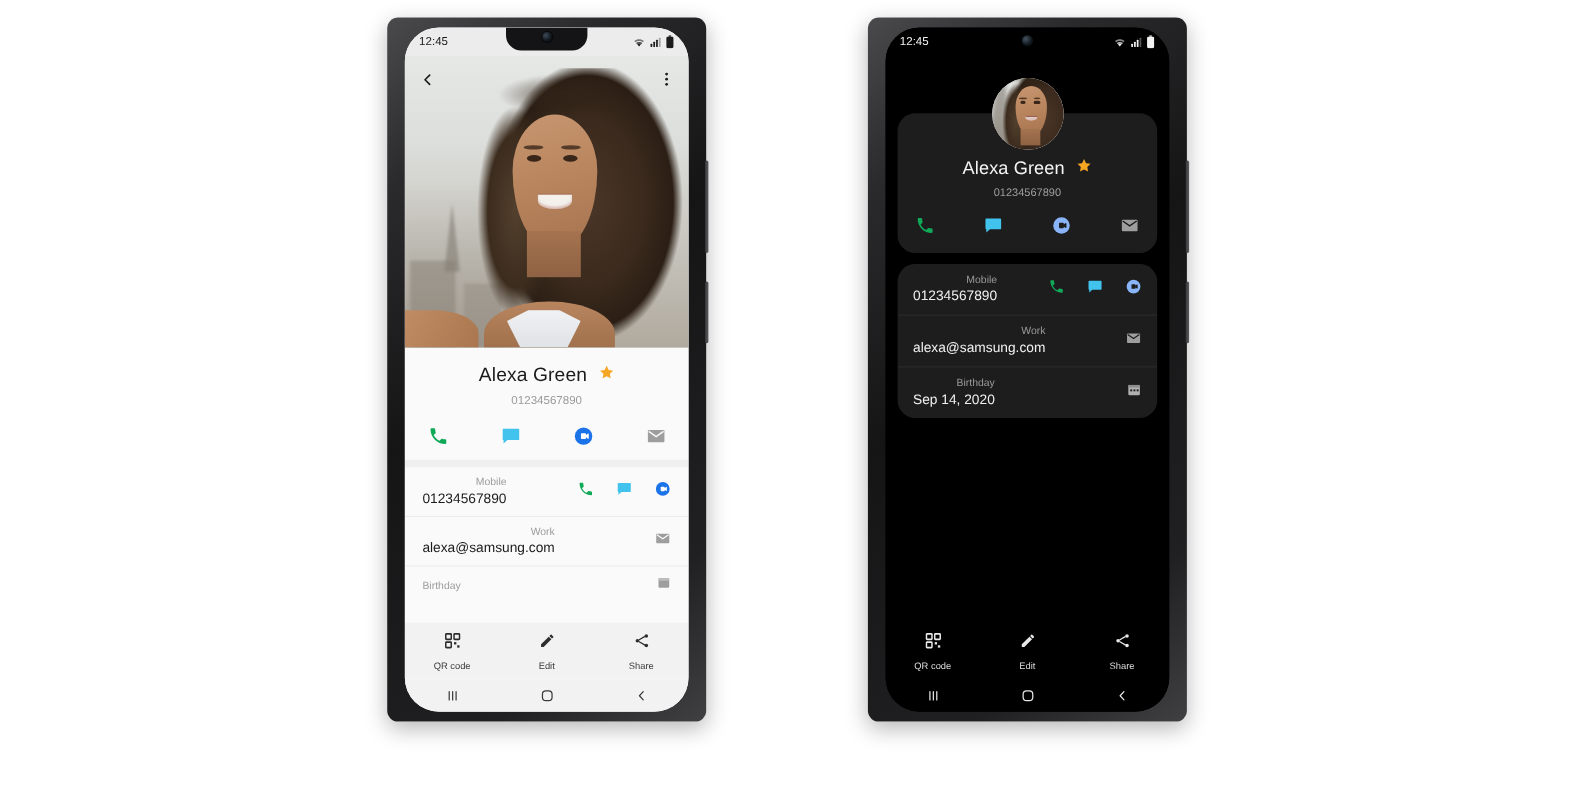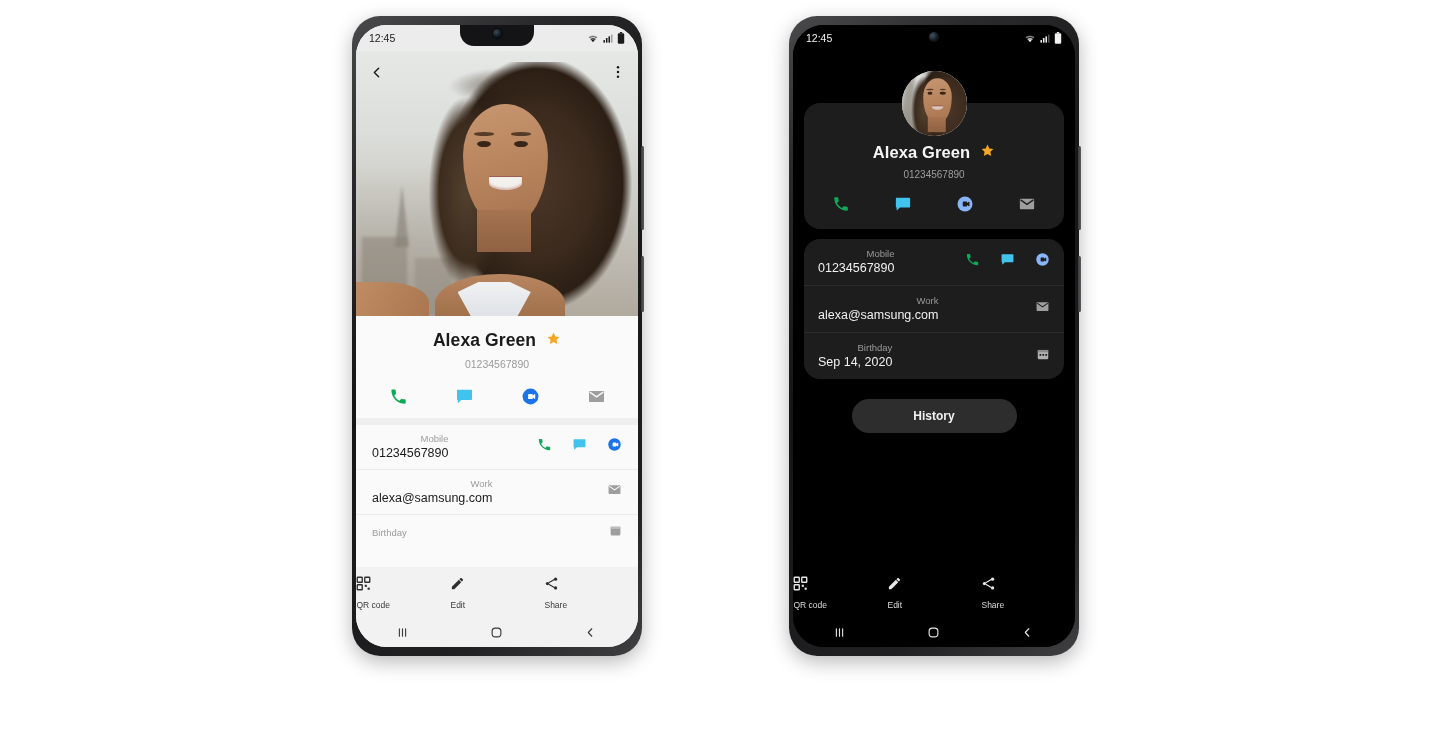--- a/index.html
+++ b/index.html
@@ -9,23 +9,23 @@
     font-family: "Liberation Sans", sans-serif;
     overflow: hidden;
     position: relative;
   }
   .stage { position: absolute; inset: 0; }
 
   
   .phone {
     position: absolute;
     width: 290px; height: 640px;
-    border-radius: 28px;
+    border-radius: 10px;
     background: linear-gradient(140deg,#4a4a4d 0%,#2a2a2c 18%,#151516 45%,#202022 82%,#404043 100%);
-    padding: 9px 4px;
+    padding: 9px 16px;
     box-shadow: 0 6px 20px rgba(0,0,0,0.28);
   }
   .phone.left  { left: 352px; top: 16px; }
   .phone.right { left: 789px; top: 16px; }
 
   .screen {
     position: relative;
     width: 100%; height: 100%;
     border-radius: 31px;
     overflow: hidden;
@@ -172,21 +172,21 @@
   }
 
   
   .info-panel {
     background: #fafafa;
     flex: 0 0 auto;
     padding: 14px 0 12px;
     text-align: center;
   }
   .name-row {
-    display: flex; align-items: center; justify-content: center; gap: 10px; font-weight: bold;
+    display: flex; align-items: center; justify-content: center; gap: 10px;
   }
   .cname { font-size: 17.5px; color: #1b1b1b; letter-spacing: .1px; }
   .cphone { font-size: 10.5px; color: #9a9a9a; margin-top: 7px; }
   .actions {
     display: flex; justify-content: center; gap: 47px;
     margin-top: 17px;
   }
   .act { line-height:0; cursor:pointer; }
 
   .divider-gap { height: 7px; background: #efefef; }
@@ -204,21 +204,21 @@
   .drow-icons { display: flex; align-items: center; gap: 20px; }
 
   
   .bottombar {
     flex: 0 0 auto;
     display: flex; justify-content: space-around; align-items: center;
     padding: 9px 0 7px;
   }
   .bottombar.light { background:#f2f2f2; }
   .bottombar.dark  { background:#000; }
-  .bb-item { cursor:pointer; width: 33%; }
+  .bb-item { text-align:center; cursor:pointer; width: 33%; }
   .bb-label { font-size: 8.5px; margin-top: 5px; }
   .bottombar.light .bb-label { color:#3a3a3a; }
   .bottombar.dark  .bb-label { color:#dcdcdc; }
 
   .navbar {
     flex: 0 0 30px;
     display: flex; justify-content: space-around; align-items: center;
   }
   .navbar.light { background:#f2f2f2; }
   .navbar.dark  { background:#000; }
@@ -611,23 +611,20 @@
                     <rect x="3" y="5" width="18" height="16" rx="2"></rect>
                     <rect x="3" y="5" width="18" height="4" fill="#8c8c8c"></rect>
                     <rect x="6" y="12" width="3" height="3" fill="#1d1d1d"></rect>
                     <rect x="11" y="12" width="3" height="3" fill="#1d1d1d"></rect>
                     <rect x="16" y="12" width="3" height="3" fill="#1d1d1d"></rect>
                   </svg></span>
             </div>
           </div>
         </div>
 
-        <div class="history-wrap">
-          <button class="history-btn">History</button>
-        </div>
 
         <div class="spacer"></div>
       </div>
 
       <div class="bottombar dark">
         <div class="bb-item">
           <span>
             <svg width="15" height="15" viewBox="0 0 24 24" fill="#e8e8e8">
                 <rect x="2" y="2" width="8" height="8" rx="1" fill="none" stroke="#e8e8e8" stroke-width="2.2"></rect>
                 <rect x="14" y="2" width="8" height="8" rx="1" fill="none" stroke="#e8e8e8" stroke-width="2.2"></rect>

